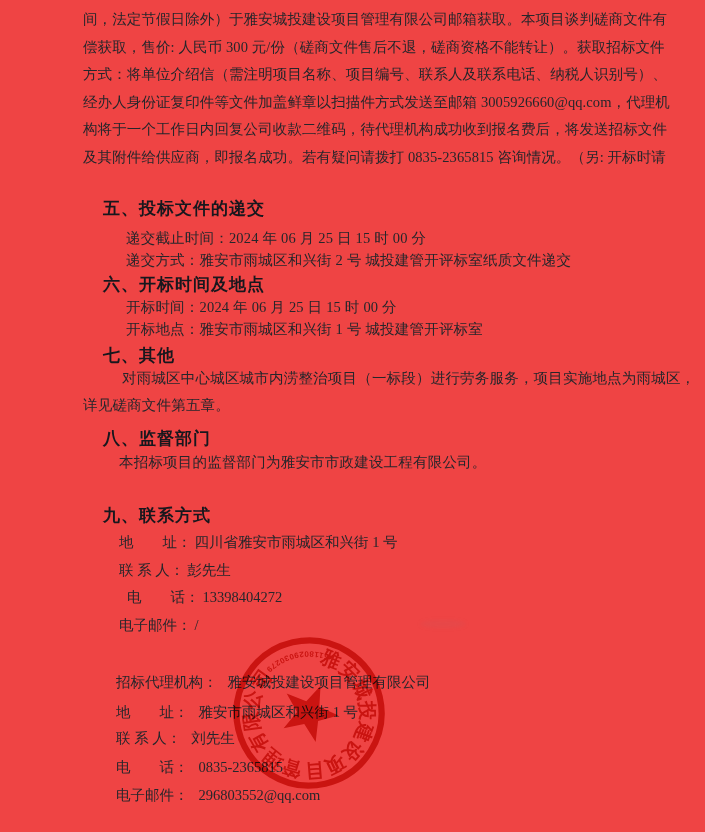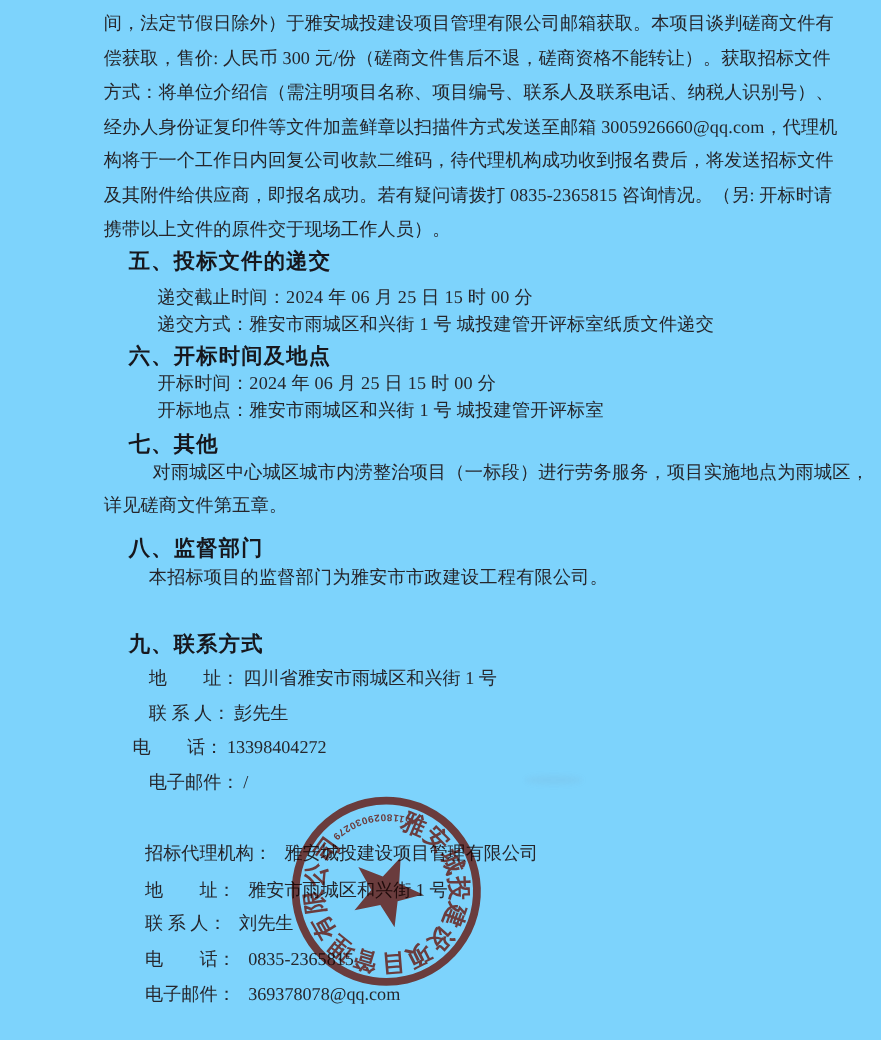--- a/index.html
+++ b/index.html
@@ -1,19 +1,19 @@
 <!DOCTYPE html>
 <html><head>
 <meta charset="utf-8">
 <style>
   html,body{margin:0;padding:0;background:#e9e9e9;}
   .page{
     position:relative;
     width:705px;height:832px;
-    background:#7dd3fc;
+    background:#ef4444;
     overflow:hidden;
     font-family:"Liberation Serif","DejaVu Serif",serif;
     color:#26262b;
   }
   .ln{
     position:absolute;
     white-space:nowrap;
     font-size:14.5px;
     line-height:20px;
     color:#26262b;
@@ -65,67 +65,66 @@
 
 <div class="page">
 
   <div class="intro">
     <div class="iln">间，法定节假日除外）于雅安城投建设项目管理有限公司邮箱获取。本项目谈判磋商文件有</div>
     <div class="iln">偿获取，售价: 人民币 300 元/份（磋商文件售后不退，磋商资格不能转让）。获取招标文件</div>
     <div class="iln">方式：将单位介绍信（需注明项目名称、项目编号、联系人及联系电话、纳税人识别号）、</div>
     <div class="iln">经办人身份证复印件等文件加盖鲜章以扫描件方式发送至邮箱 3005926660@qq.com，代理机</div>
     <div class="iln">构将于一个工作日内回复公司收款二维码，待代理机构成功收到报名费后，将发送招标文件</div>
     <div class="iln">及其附件给供应商，即报名成功。若有疑问请拨打 0835-2365815 咨询情况。（另: 开标时请</div>
-    <div class="iln">携带以上文件的原件交于现场工作人员）。</div>
   </div>
 
   <div class="hd" style="left:103px;top:197px;">五、投标文件的递交</div>
   <div class="ln" style="left:126px;top:228px;">递交截止时间：2024 年 06 月 25 日  15 时 00 分</div>
-  <div class="ln" style="left:126px;top:250px;">递交方式：雅安市雨城区和兴街 1 号  城投建管开评标室纸质文件递交</div>
+  <div class="ln" style="left:126px;top:250px;">递交方式：雅安市雨城区和兴街 2 号  城投建管开评标室纸质文件递交</div>
 
   <div class="hd" style="left:103px;top:273px;">六、开标时间及地点</div>
   <div class="ln" style="left:126px;top:297px;">开标时间：2024 年 06 月 25 日  15 时 00 分</div>
   <div class="ln" style="left:126px;top:319px;">开标地点：雅安市雨城区和兴街 1 号  城投建管开评标室</div>
 
   <div class="hd" style="left:103px;top:344px;">七、其他</div>
   <div class="ln" style="left:83px;top:395px;">详见磋商文件第五章。</div>
   <div class="ln" style="left:122px;top:368px;">对雨城区中心城区城市内涝整治项目（一标段）进行劳务服务，项目实施地点为雨城区，</div>
 
   <div class="hd" style="left:103px;top:427px;">八、监督部门</div>
   <div class="ln" style="left:119px;top:452px;">本招标项目的监督部门为雅安市市政建设工程有限公司。</div>
 
   <div class="hd" style="left:103px;top:475px;margin-top:29px;">九、联系方式</div>
 
   <div class="row" style="left:119px;top:533px;">
     <span class="lbl">地　　址：</span><span class="val">四川省雅安市雨城区和兴街 1 号</span>
   </div>
   <div class="row" style="left:119px;top:561px;">
     <span class="lbl">联 系 人：</span><span class="val">彭先生</span>
   </div>
-  <div class="row" style="left:106px;top:588px;">
+  <div class="row" style="left:127px;top:588px;">
     <span class="lbl">电　　话：</span><span class="val">13398404272</span>
   </div>
   <div class="row" style="left:119px;top:616px;">
     <span class="lbl">电子邮件：</span><span class="val">/</span>
   </div>
 
   <div class="row agency" style="left:116px;top:673px;">
     <span class="lbl">招标代理机构：</span><span class="val">雅安城投建设项目管理有限公司</span>
   </div>
   <div class="row agency" style="left:116px;top:703px;">
     <span class="lbl">地　　址：</span><span class="val">雅安市雨城区和兴街 1 号</span>
   </div>
   <div class="row agency" style="left:116px;top:729px;">
     <span class="lbl">联 系 人：</span><span class="val">刘先生</span>
   </div>
   <div class="row agency" style="left:116px;top:758px;">
     <span class="lbl">电　　话：</span><span class="val">0835-2365815</span>
   </div>
   <div class="row agency" style="left:116px;top:786px;">
-    <span class="lbl">电子邮件：</span><span class="val">369378078@qq.com</span>
+    <span class="lbl">电子邮件：</span><span class="val">296803552@qq.com</span>
   </div>
 
   <svg class="seal" viewBox="0 0 200 200">
     <defs>
       <path id="nameArc" d="M 72.1 159.8 A 66 66 0 1 1 127.9 159.8" fill="none"></path>
       <path id="codeArc" d="M 54.7 164.7 A 79 79 0 0 0 145.3 164.7" fill="none"></path>
     </defs>
     <g transform="rotate(167 100 100)">
       <circle cx="100" cy="100" r="93" fill="none" stroke="#d5382c" stroke-width="8"></circle>
       <polygon points="100,62 109.1,87.5 136.1,88.3 114.7,104.8 122.3,130.7 100,115.5 77.7,130.7 85.3,104.8 63.9,88.3 90.9,87.5" fill="#d5382c"></polygon>

